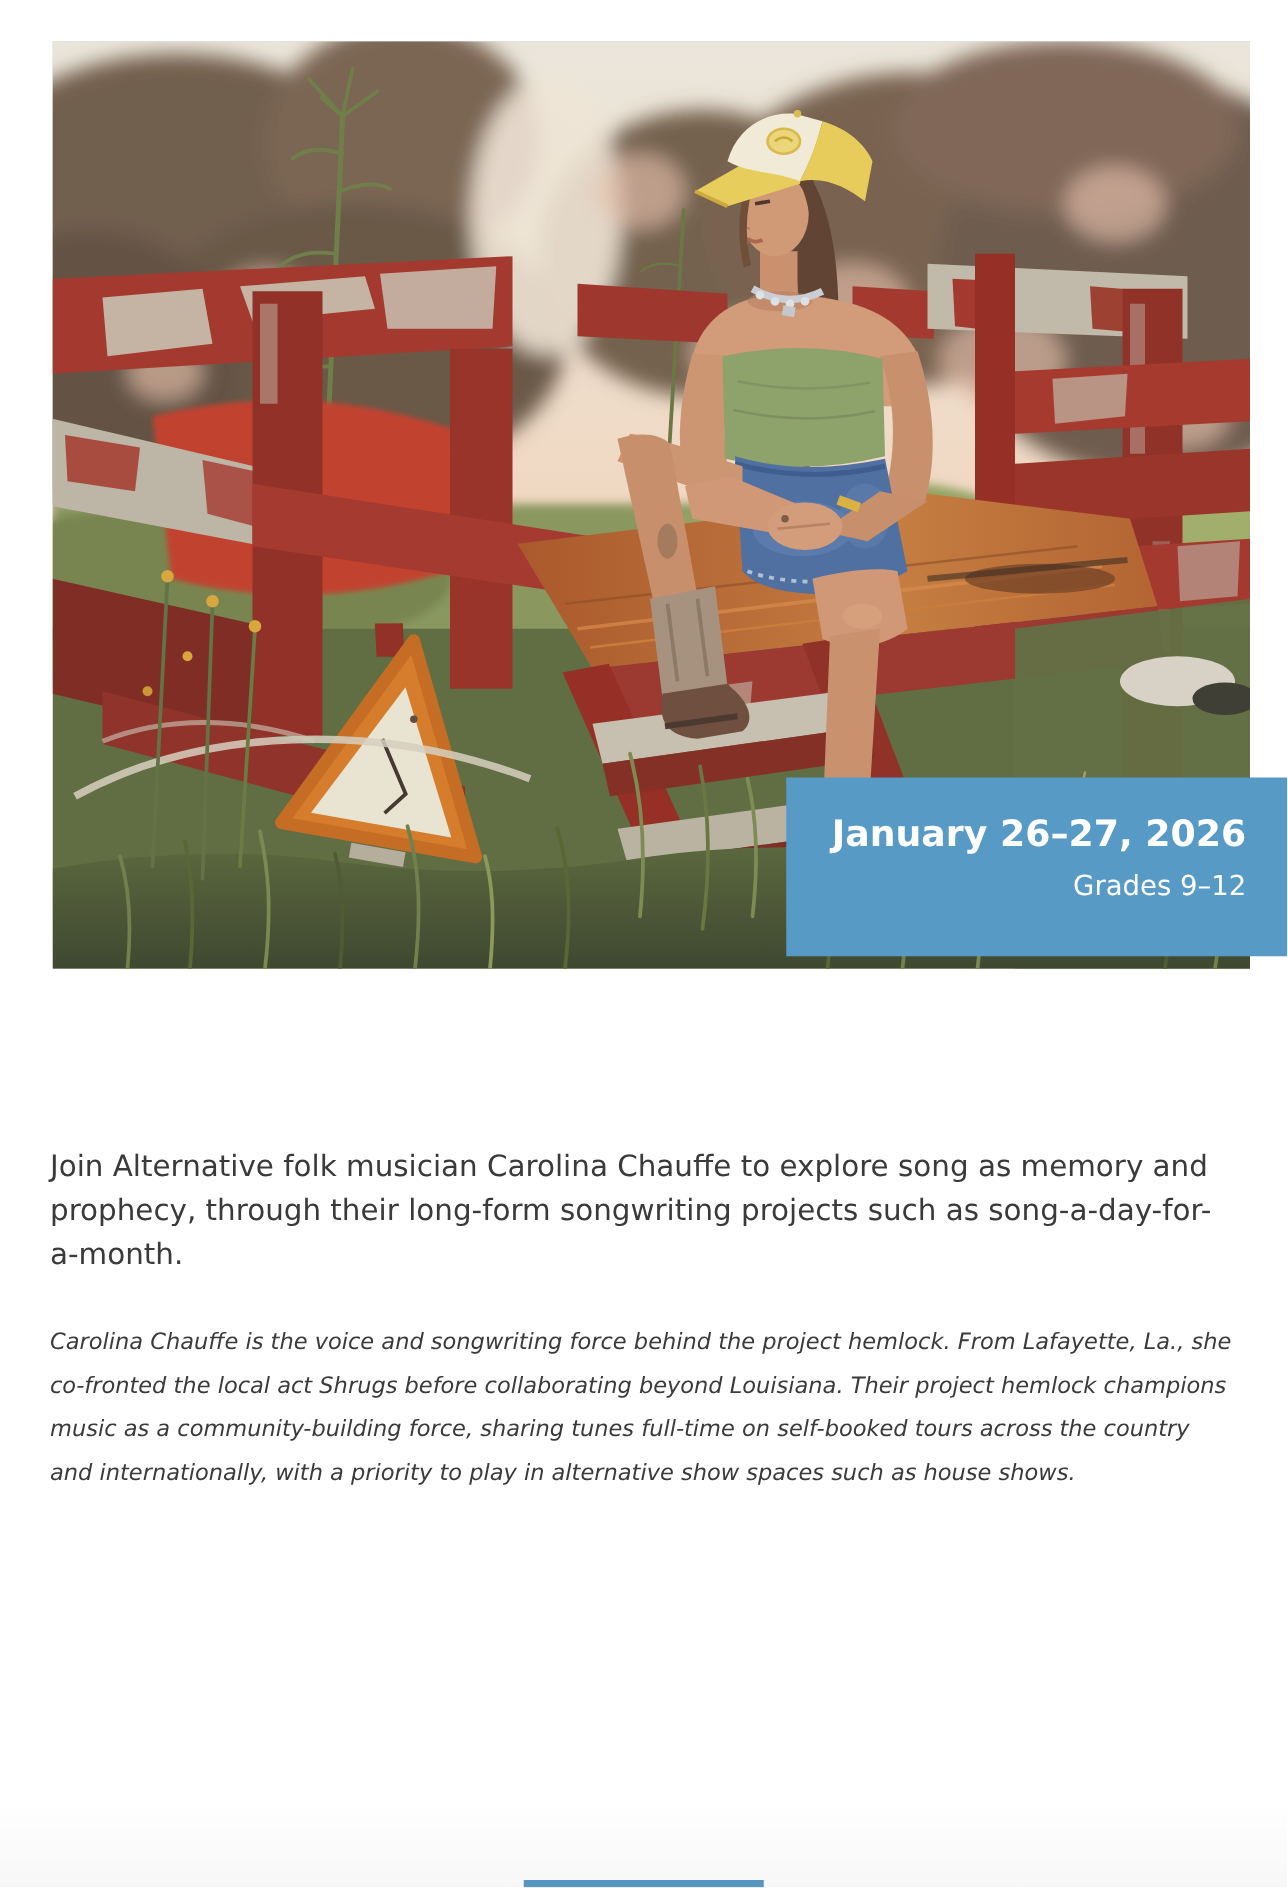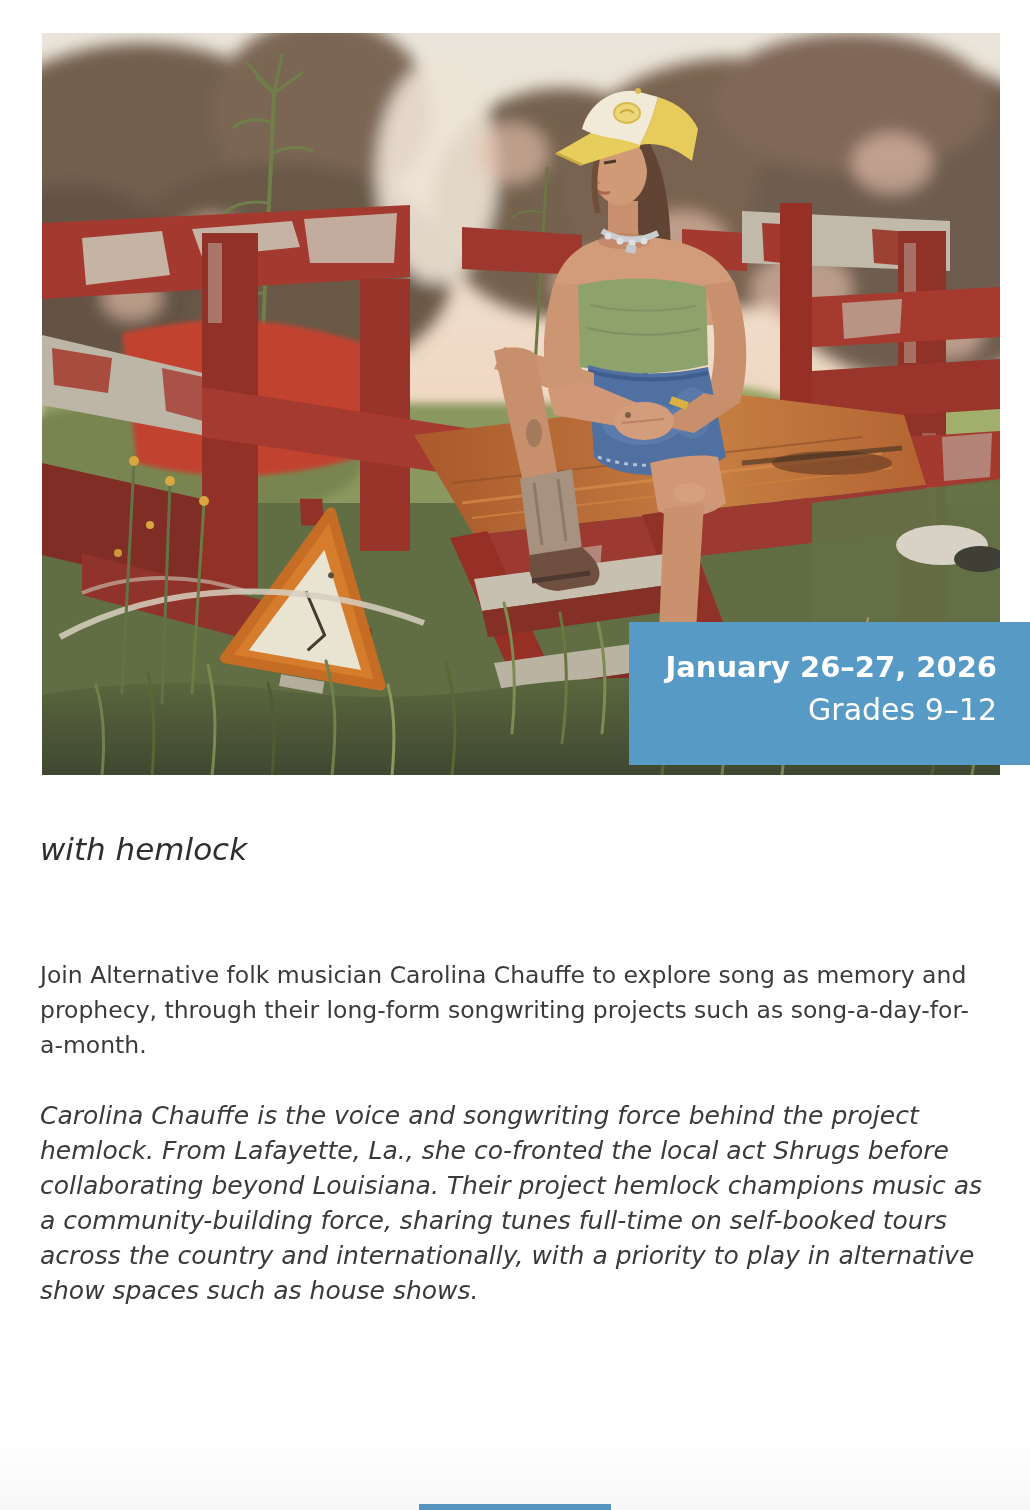--- a/index.html
+++ b/index.html
@@ -5,26 +5,26 @@
   html,body{margin:0;padding:0;background:#fff;}
   .page{position:relative;width:1030px;height:1510px;background:#ffffff;overflow:hidden;
         font-family:"DejaVu Sans",sans-serif;}
   .page::after{content:"";position:absolute;left:0;right:0;bottom:0;height:70px;pointer-events:none;
         background:linear-gradient(rgba(0,0,0,0),rgba(0,0,0,0.03));}
   .photo{position:absolute;left:42px;top:33px;width:958px;height:742px;overflow:hidden;background:#ded8cc;}
   .photo svg{display:block;}
   .banner{position:absolute;top:578px;right:0;width:401px;height:143px;background:#589ac6;
           box-sizing:border-box;padding:23px 33px 0 0;text-align:right;color:#ffffff;z-index:5;margin-top:44px;}
   .banner .dates{font-size:29px;font-weight:bold;line-height:44px;}
-  .banner .grades{font-size:30px;font-weight:400;line-height:42px;}
+  .banner .grades{font-size:22px;font-weight:400;line-height:42px;}
   .content{position:absolute;left:40px;top:828px;width:950px;}
   .content h1{margin:0;font-size:37px;line-height:46px;font-weight:bold;color:#2b2b2b;letter-spacing:-0.3px;}
   .subtitle{margin:0;font-size:31px;line-height:42px;font-style:italic;color:#2e2e2e;}
   .desc{margin:88px 0 0 0;font-size:23.5px;line-height:35px;color:#3a3a3a;}
-  .bio{margin:35px 0 0 0;font-size:25px;line-height:35px;font-style:italic;color:#3a3a3a;}
+  .bio{margin:35px 0 0 0;font-size:18px;line-height:35px;font-style:italic;color:#3a3a3a;}
   .cut-button{position:absolute;bottom:0;left:50%;margin-left:-96px;width:192px;height:6px;background:#589ac6;}
 </style>
 </head>
 <body>
 
 <div class="page">
 
   <div class="photo">
     <svg width="958" height="742" viewBox="0 0 958 742" xmlns="http://www.w3.org/2000/svg">
       <defs>
@@ -253,20 +253,19 @@
       </g>
     </svg>
   </div>
 
   <div class="banner">
     <div class="dates">January 26–27, 2026</div>
     <div class="grades">Grades 9–12</div>
   </div>
 
   <div class="content">
-    <div class="subtitle">with hemlock</div>
     <p class="desc">Join Alternative folk musician Carolina Chauffe to explore song as memory and prophecy, through their long-form songwriting projects such as song-a-day-for-a-month.</p>
     <p class="bio">Carolina Chauffe is the voice and songwriting force behind the project hemlock. From Lafayette, La., she co-fronted the local act Shrugs before collaborating beyond Louisiana. Their project hemlock champions music as a community-building force, sharing tunes full-time on self-booked tours across the country and internationally, with a priority to play in alternative show spaces such as house shows.</p>
   </div>
 
   <div class="cut-button"></div>
 
 </div>
 
 </body></html>

